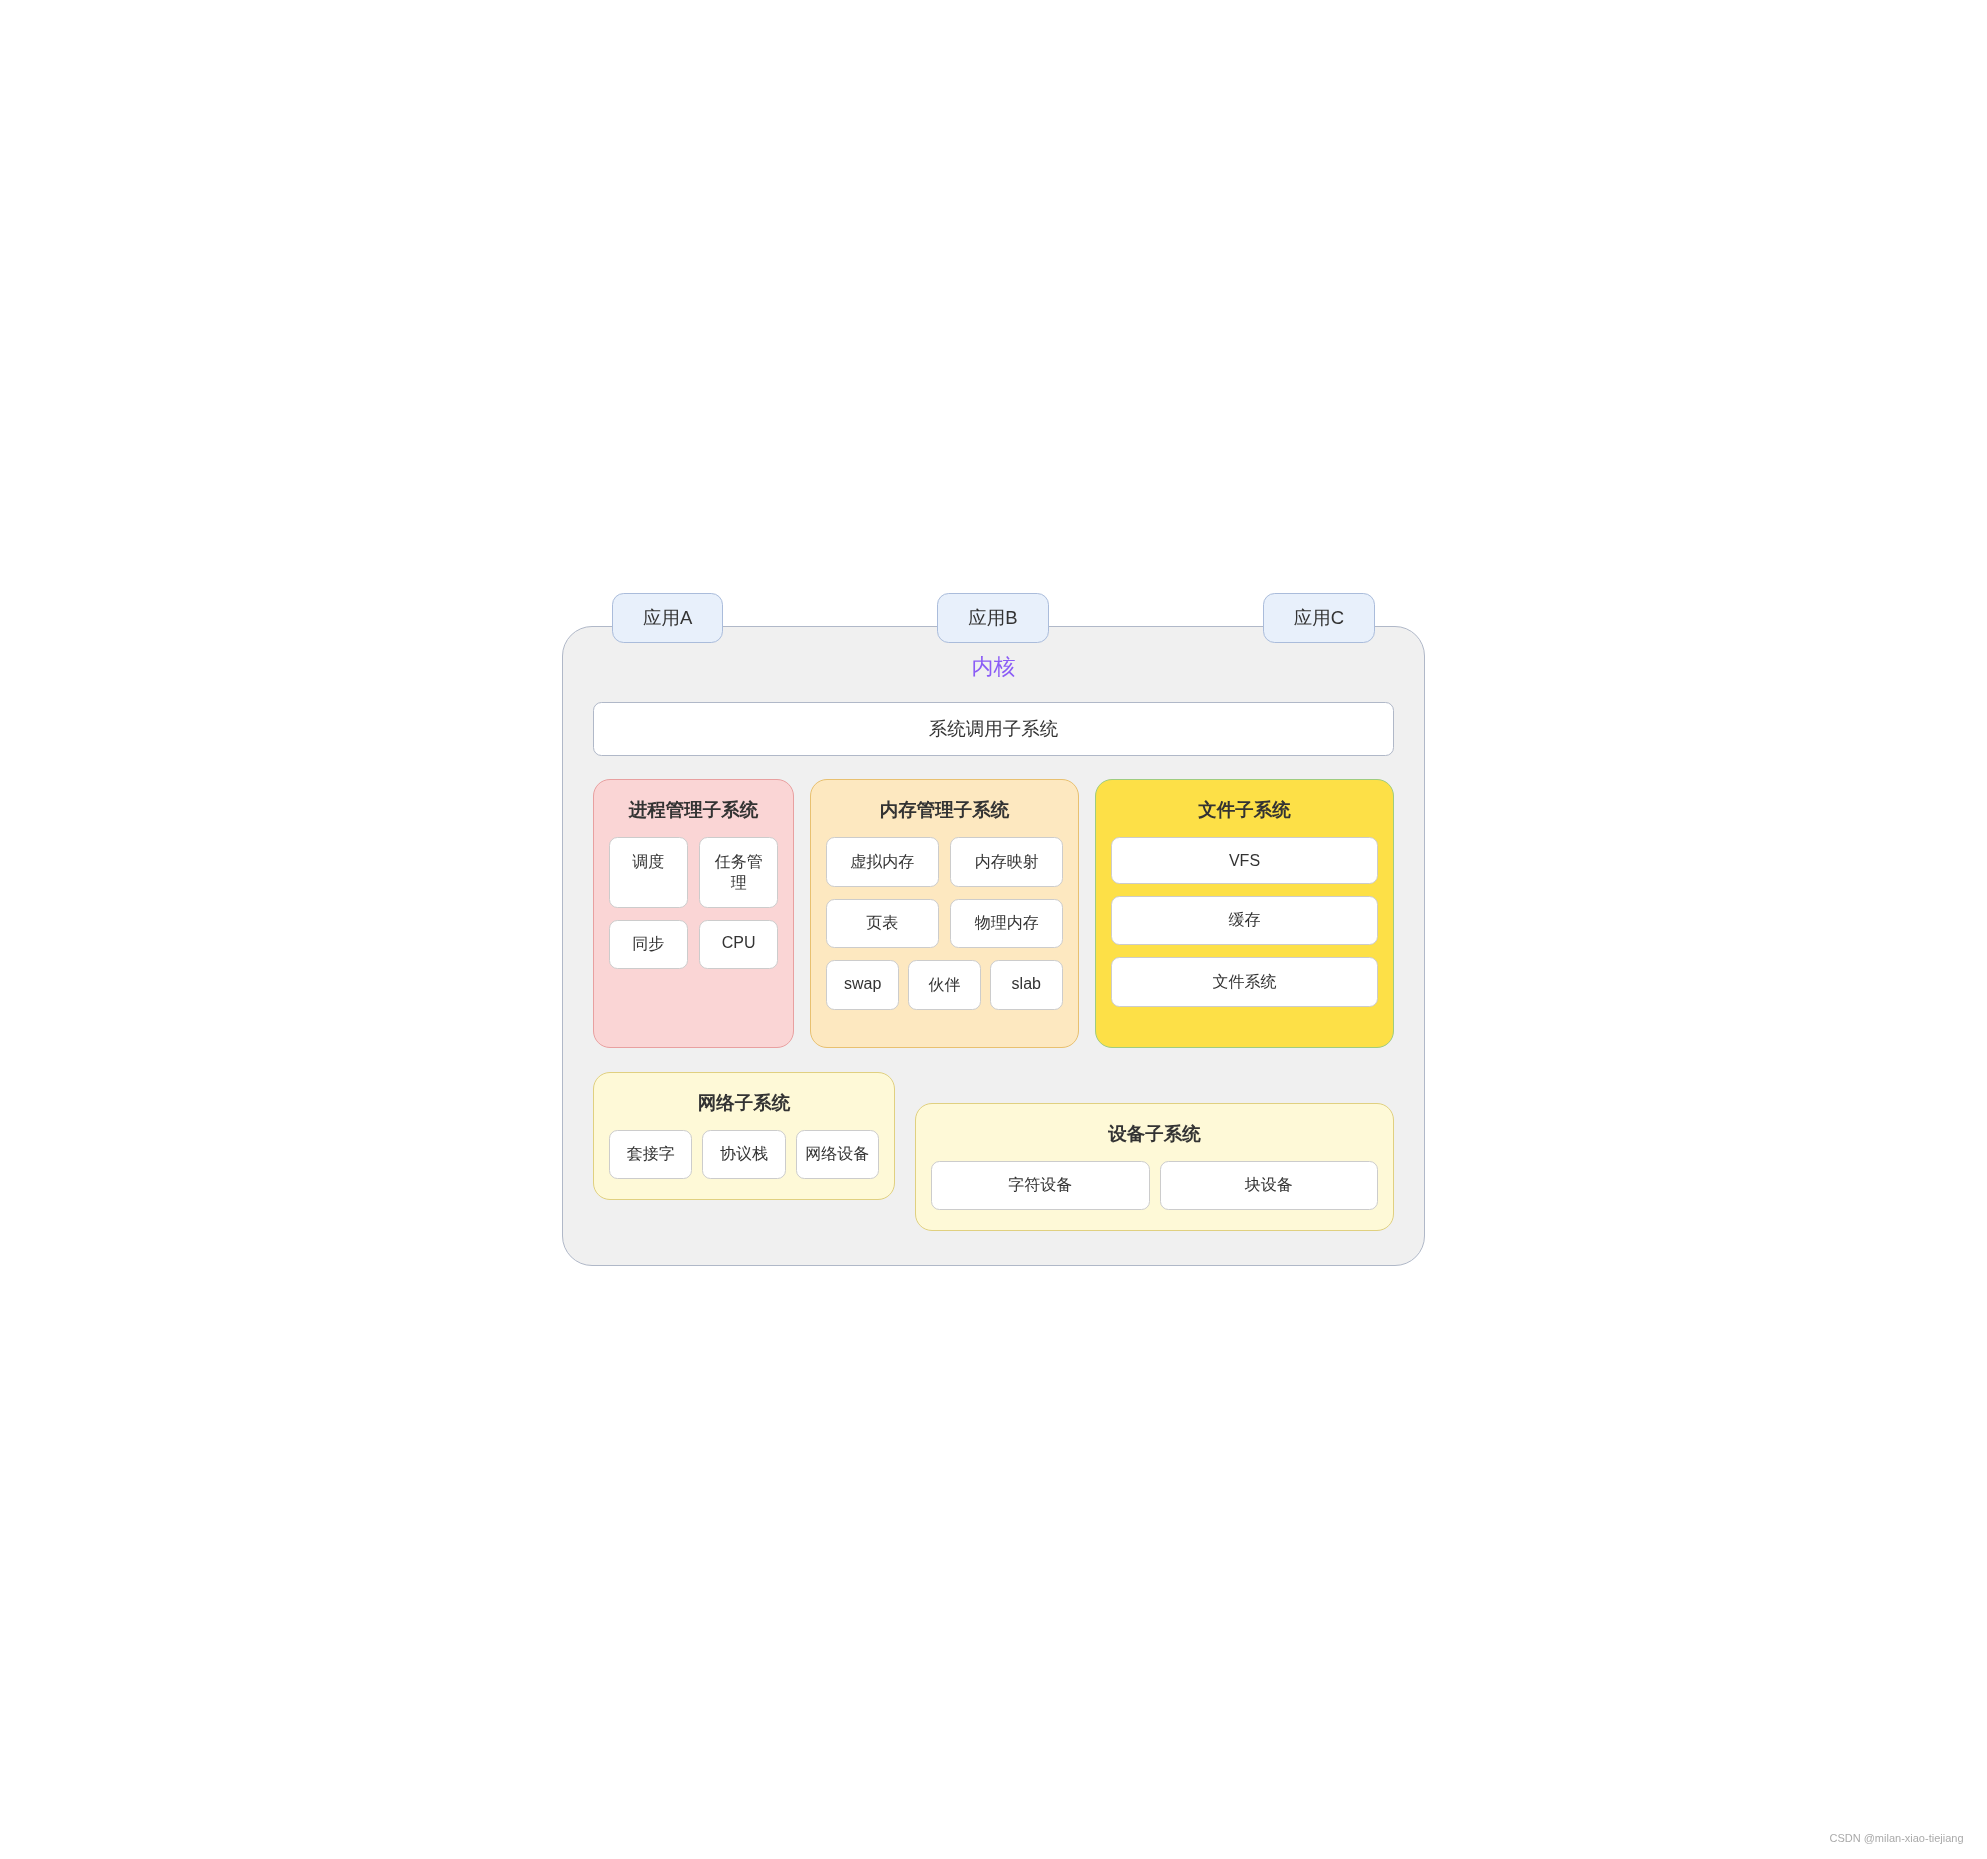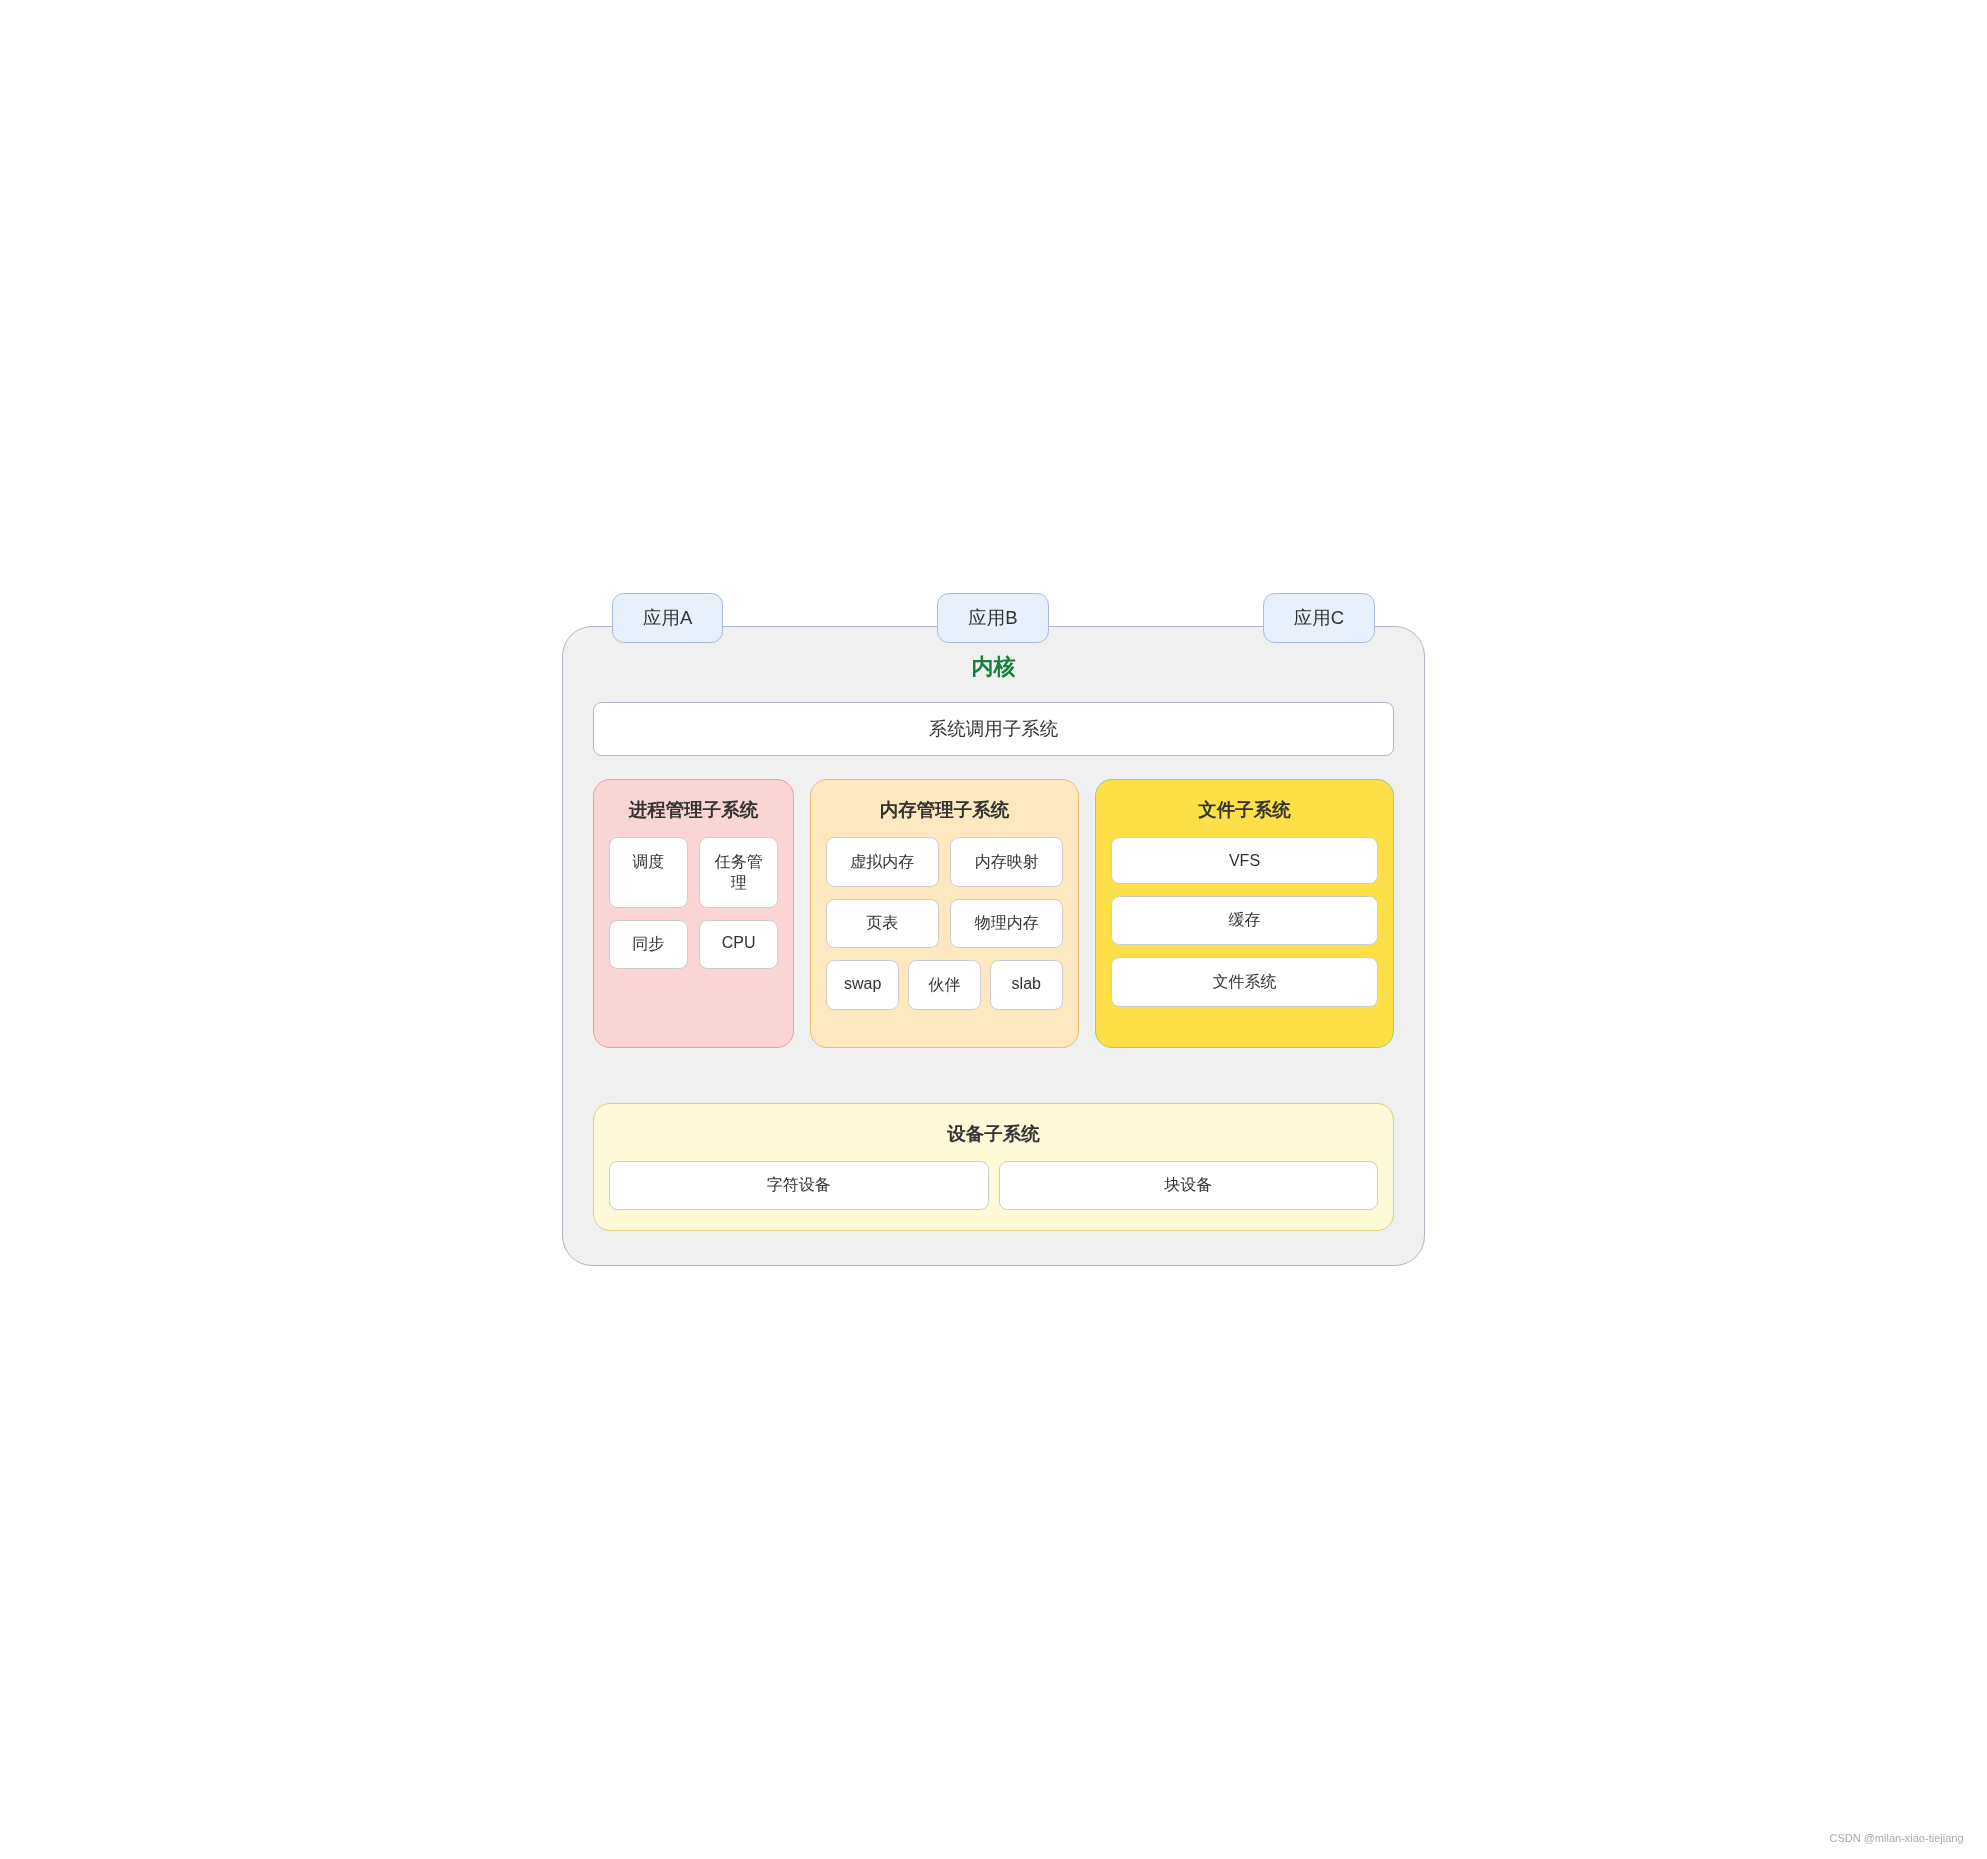--- a/index.html
+++ b/index.html
@@ -47,23 +47,23 @@
       border: 1.7px solid #b0b8c8;
       border-radius: 30px;
       width: 100%;
       padding: 25px 30px 34px 30px;
       margin-top: -17px;
       position: relative;
     }
     .kernel-title {
       text-align: center;
       font-size: 22px;
-      font-weight: 700;
+      font-weight: 400;
       margin-bottom: 20px;
-      color: #15803d;
+      color: #8b5cf6;
     }
     
     .syscall-box {
       background: #ffffff;
       border: 1.3px solid #b0b8c8;
       border-radius: 8.4px;
       text-align: center;
       padding: 13.4px;
       font-size: 18.5px;
       color: #333;
@@ -265,20 +265,34 @@
           <div class="inner-box">
             <span>文件系统</span>
           </div>
         </div>
       </div>
 
     </div>
 
     <div class="bottom-section">
 
+      <div class="network-box">
+        <div class="subsystem-title">网络子系统</div>
+        <div class="grid-3-row">
+          <div class="inner-box">
+            <span>套接字</span>
+          </div>
+          <div class="inner-box">
+            <span>协议栈</span>
+          </div>
+          <div class="inner-box">
+            <span>网络设备</span>
+          </div>
+        </div>
+      </div>
 
       <div class="device-box">
         <div class="subsystem-title">设备子系统</div>
         <div class="grid-2-row">
           <div class="inner-box">
             <span>字符设备</span>
           </div>
           <div class="inner-box">
             <span>块设备</span>
           </div>

